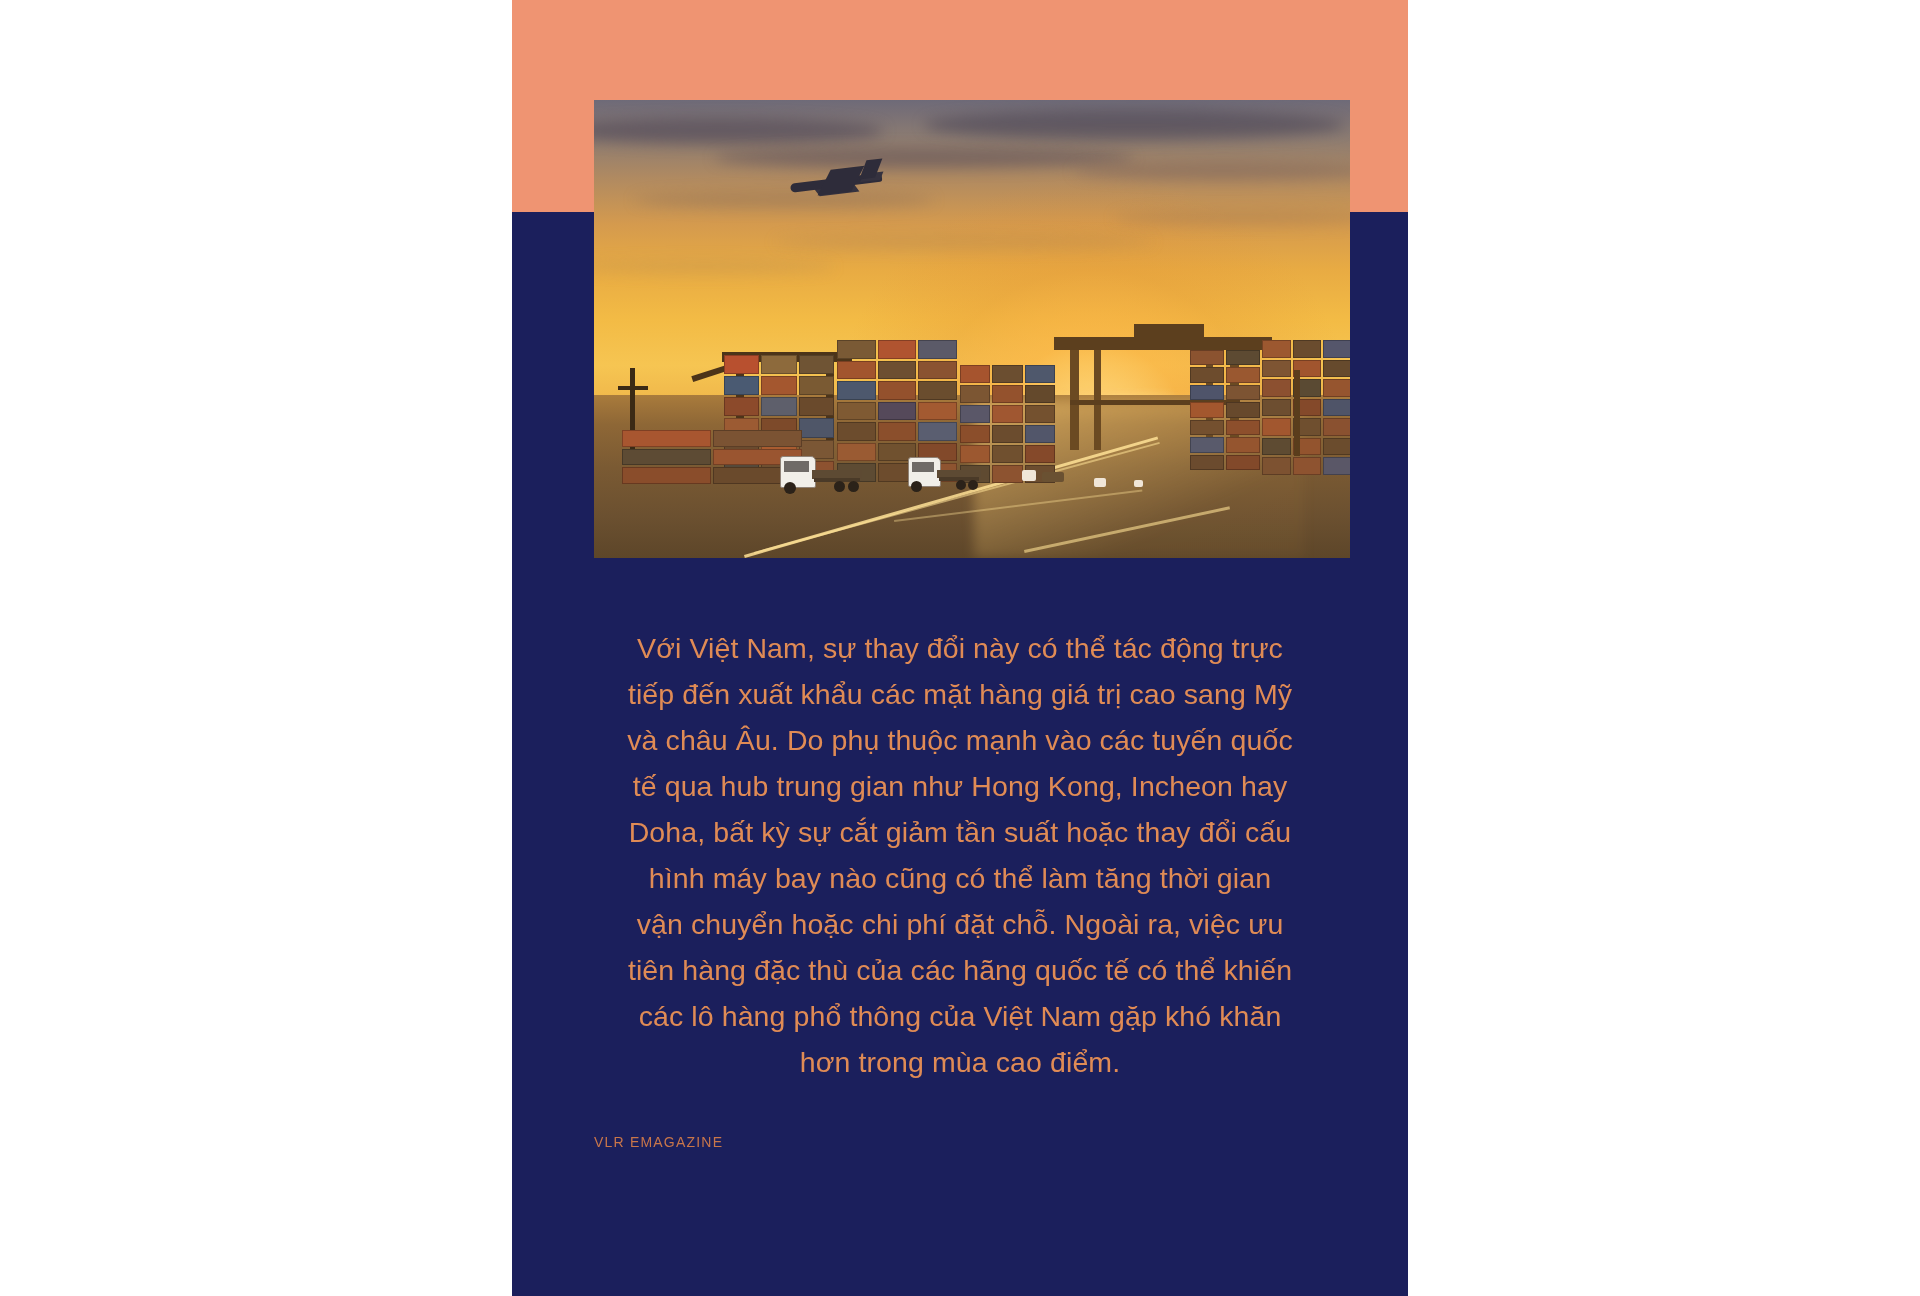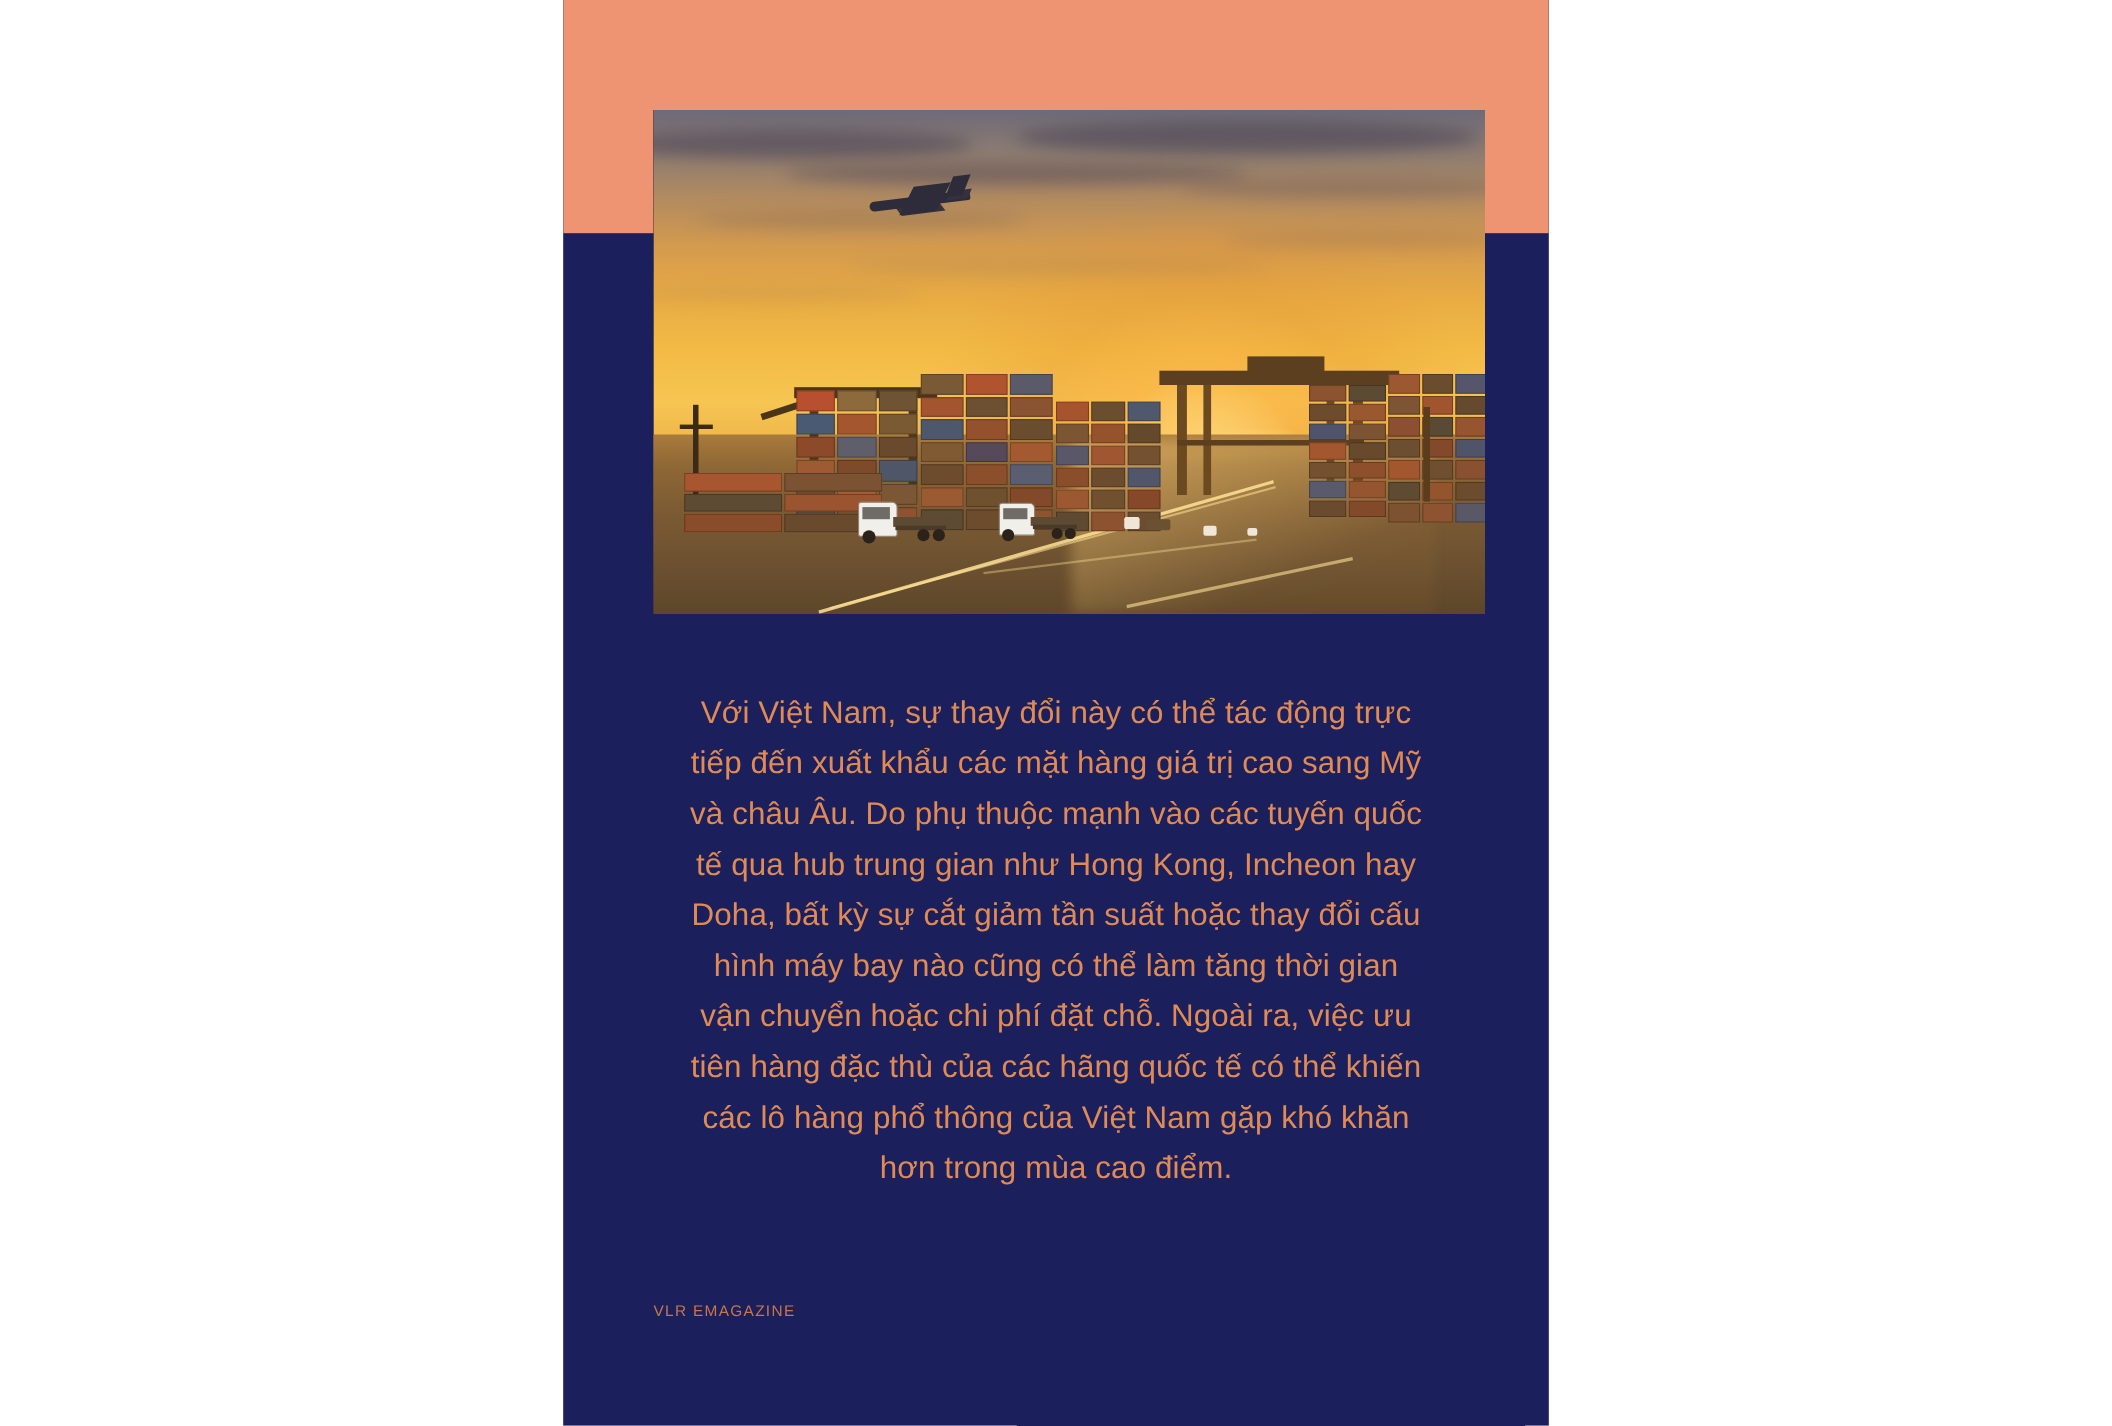--- a/index.html
+++ b/index.html
@@ -286,21 +286,21 @@
     text-align: center;
     color: #e08b55;
     font-size: 28.5px;
     line-height: 46px;
     letter-spacing: 0.1px;
   }
 
   .footer {
     position: absolute;
     left: 82px;
-    top: 1183px;
+    top: 1134px;
     color: #c9764a;
     font-size: 14px;
     letter-spacing: 1.2px;
   }
 </style>
 </head>
 <body>
 
 <div class="page">
   <div class="card">

